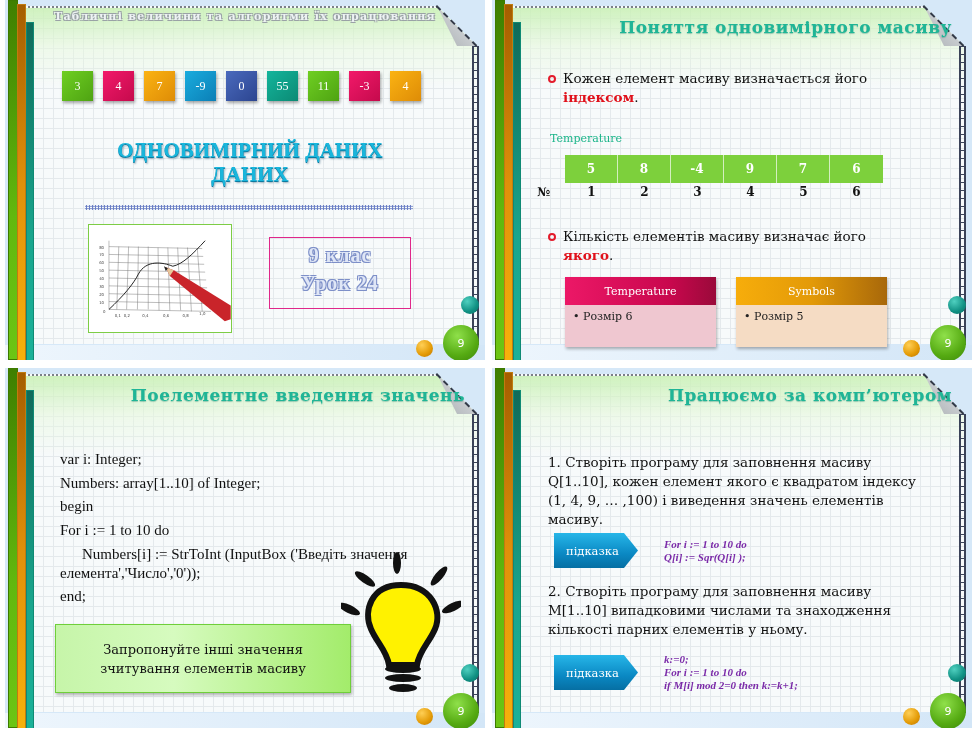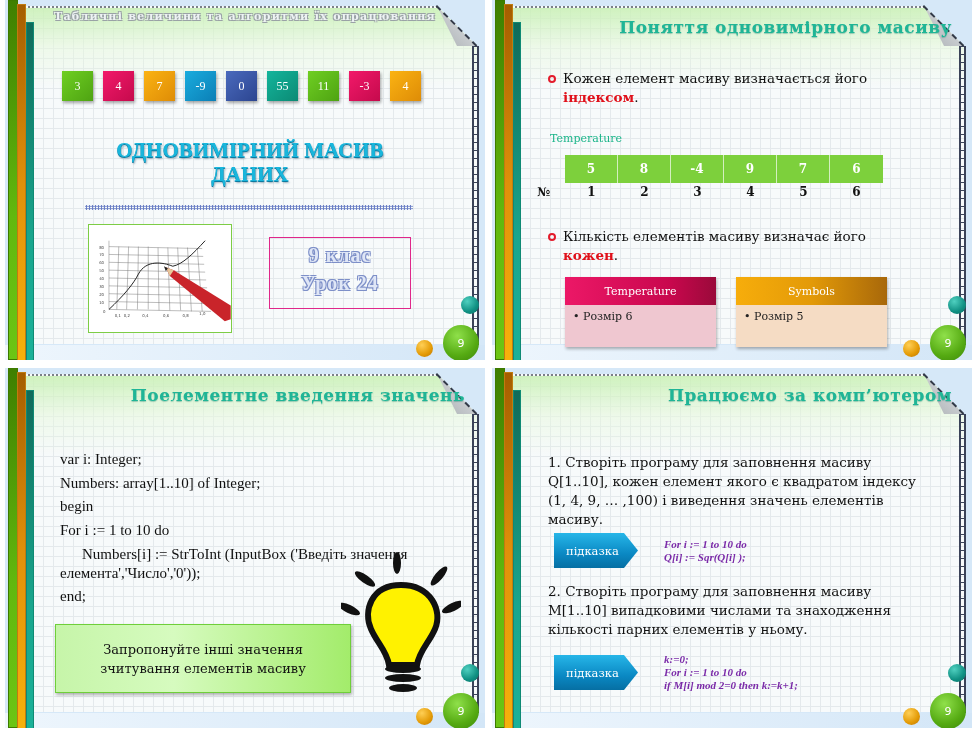--- a/index.html
+++ b/index.html
@@ -231,21 +231,21 @@
     <div class="num-box" style="background:linear-gradient(135deg,#fbb313,#de8c06);">7</div>
     <div class="num-box" style="background:linear-gradient(135deg,#1aacde,#0b7fb6);">-9</div>
     <div class="num-box" style="background:linear-gradient(135deg,#4a6abd,#2c4590);">0</div>
     <div class="num-box" style="background:linear-gradient(135deg,#14b59c,#0b8a74);">55</div>
     <div class="num-box" style="background:linear-gradient(135deg,#6fcf22,#4ea312);">11</div>
     <div class="num-box" style="background:linear-gradient(135deg,#f2196a,#c50a4c);">-3</div>
     <div class="num-box" style="background:linear-gradient(135deg,#fbb313,#de8c06);">4</div>
   </div>
 
   <div class="s1-title">
-    <div>ОДНОВИМІРНИЙ МАСИВ</div>
+    <div>ОДНОВИМІРНИЙ ДАНИХ</div>
     <div>ДАНИХ</div>
   </div>
   <div class="s1-dots"></div>
 
   <div class="graph-box">
     <svg viewBox="0 0 144 109">
       <g stroke="#777" stroke-width="0.5" fill="none">
         <line x1="20" y1="16" x2="20" y2="86"></line>
         <line x1="20" y1="22" x2="115" y2="24"></line>
           <line x1="20" y1="30" x2="116" y2="32"></line>
@@ -331,21 +331,21 @@
     <div class="idx-cell">1</div>
     <div class="idx-cell">2</div>
     <div class="idx-cell">3</div>
     <div class="idx-cell">4</div>
     <div class="idx-cell">5</div>
     <div class="idx-cell">6</div>
   </div>
 
   <div class="bullet" style="top:227px;">
     <span class="bullet-dot"></span>
-    <span>Кількість елементів масиву визначає його </span><span class="accent">кожен</span><span>.</span>
+    <span>Кількість елементів масиву визначає його </span><span class="accent">якого</span><span>.</span>
   </div>
 
   <div class="info-card card-temp">
     <div class="hdr">Temperature</div>
     <div class="body">• Розмір 6</div>
   </div>
   <div class="info-card card-sym">
     <div class="hdr">Symbols</div>
     <div class="body">• Розмір 5</div>
   </div>

